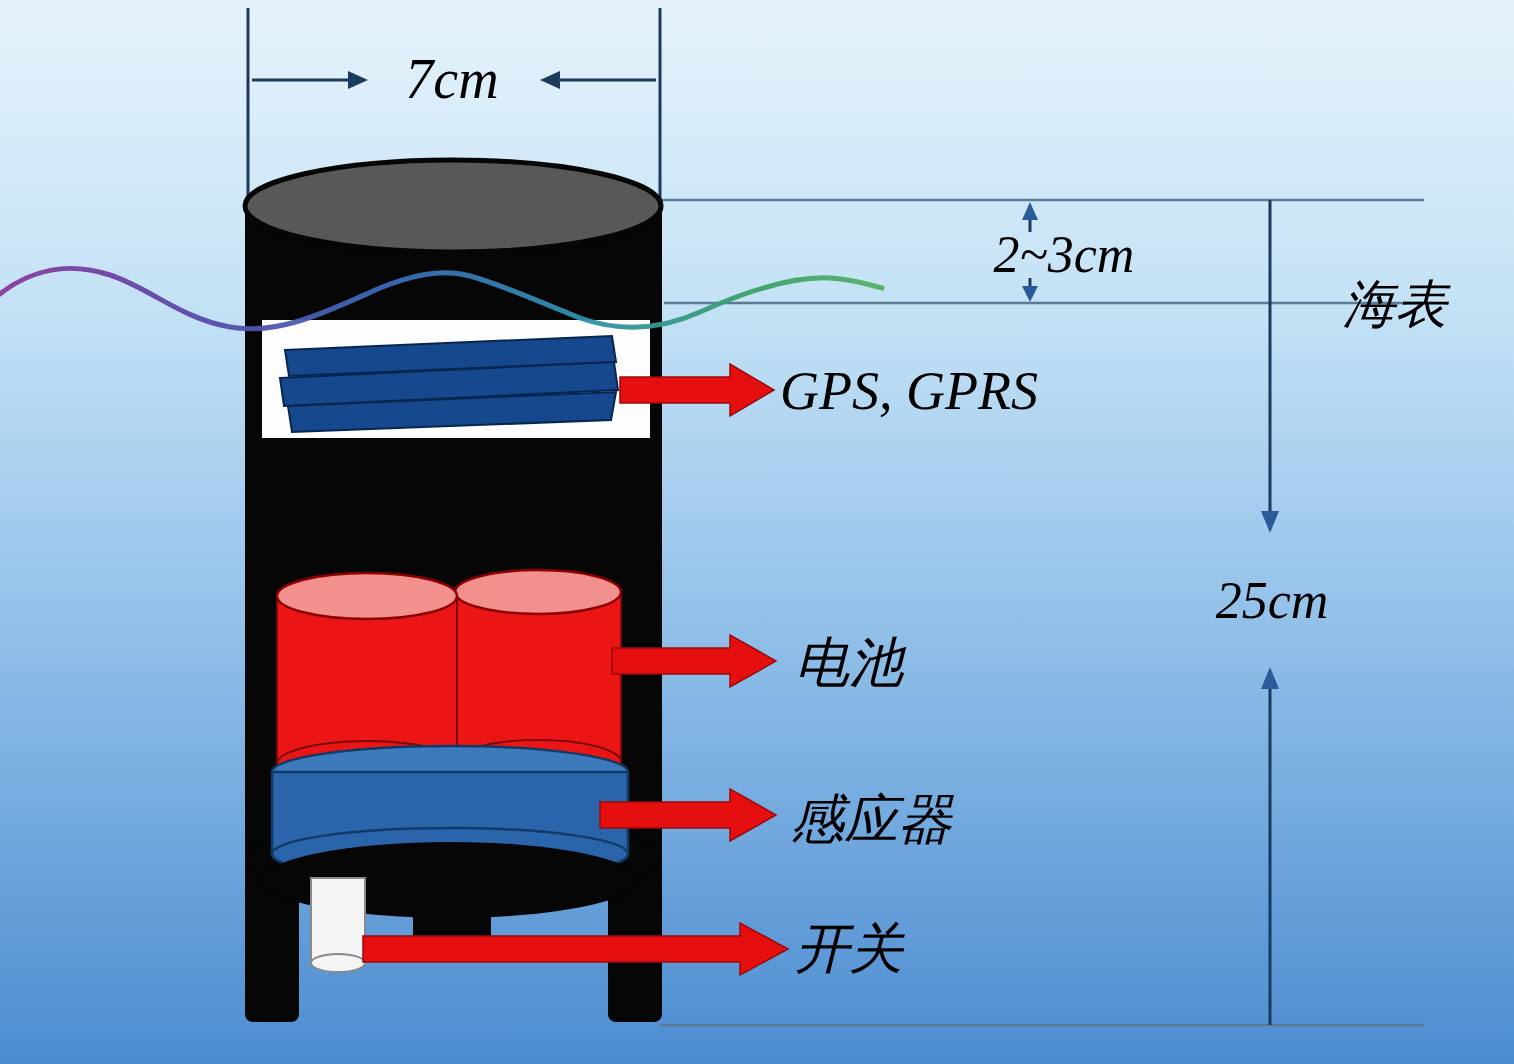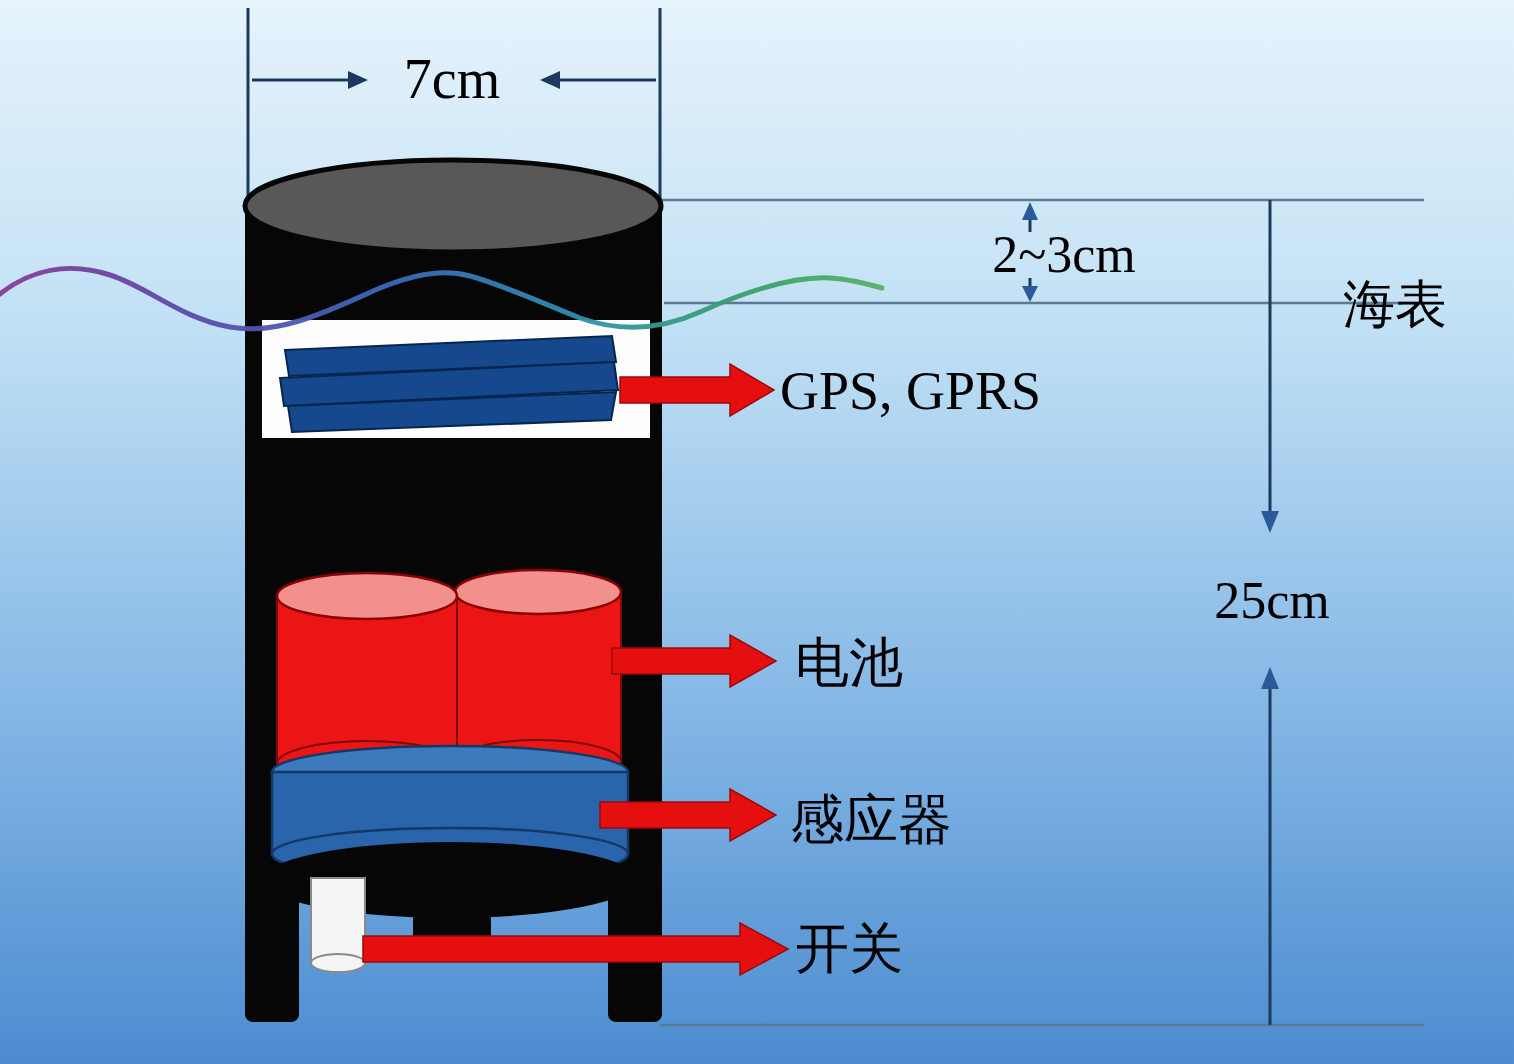--- a/index.html
+++ b/index.html
@@ -1,17 +1,17 @@
 <!DOCTYPE html>
 <html><head>
 <meta charset="utf-8">
 <style>
   html,body{margin:0;padding:0;}
   body{width:1514px;height:1064px;overflow:hidden;background:#fff;}
-  .stage{position:relative;width:1514px;height:960px;}
+  .stage{position:relative;width:1514px;height:960px;font-style:italic;}
   svg{display:block;}
   text{font-family:"Liberation Serif","DejaVu Serif",serif;fill:#000;}
   .dimline{stroke:#5d7a94;stroke-width:2.5;fill:none;}
   .dimline-dark{stroke:#1b3a5e;stroke-width:3;fill:none;}
   .arrowhead{fill:#1b3a5e;stroke:none;}
   .arrowhead-blue{fill:#2a5a9a;stroke:none;}
   .black-part{fill:#060606;stroke:none;}
   .white-part{fill:#f5f5f5;stroke:#8a8a8a;stroke-width:2;}
   .window{fill:#fdfdfd;stroke:none;}
   .board{stroke:#06264f;stroke-width:2;}

